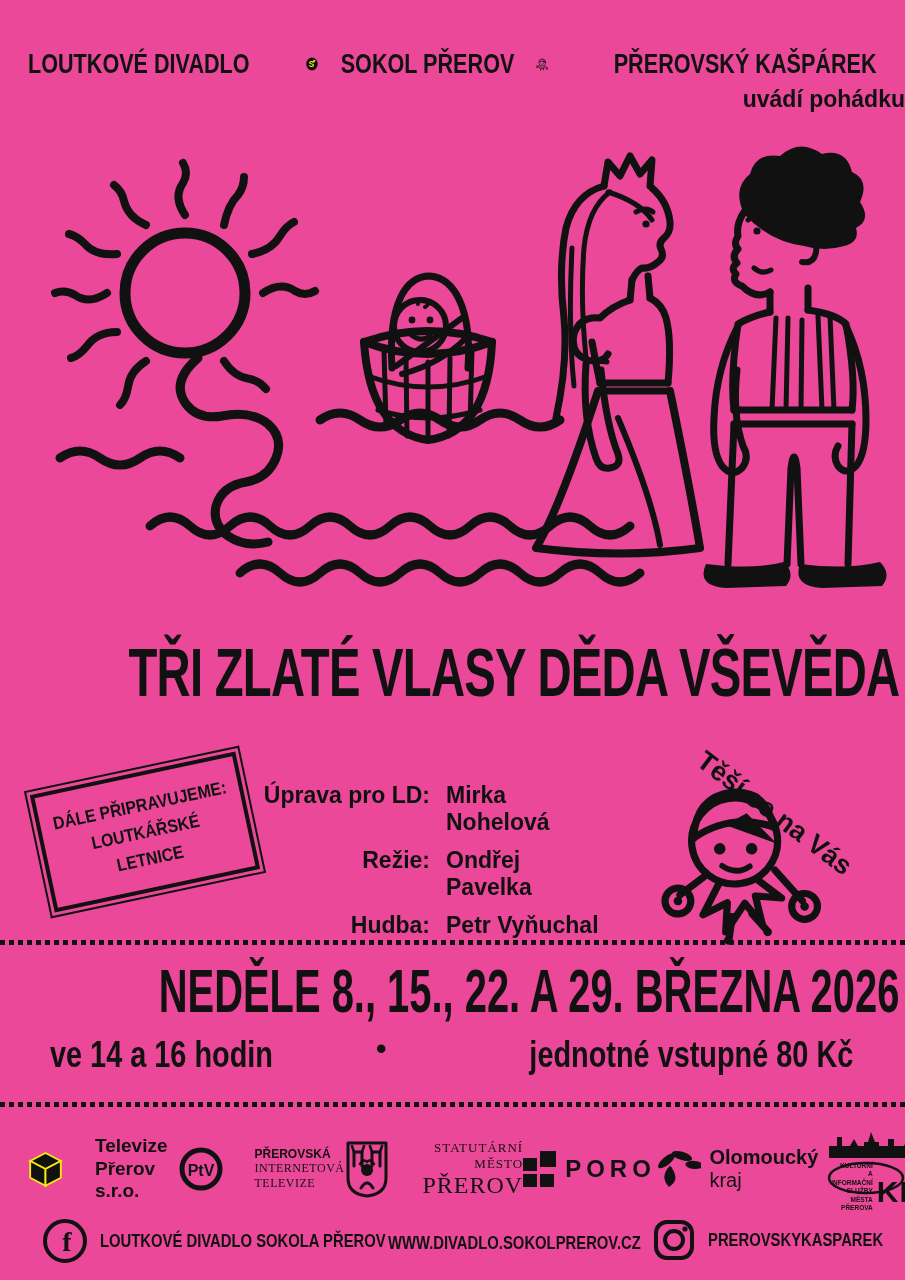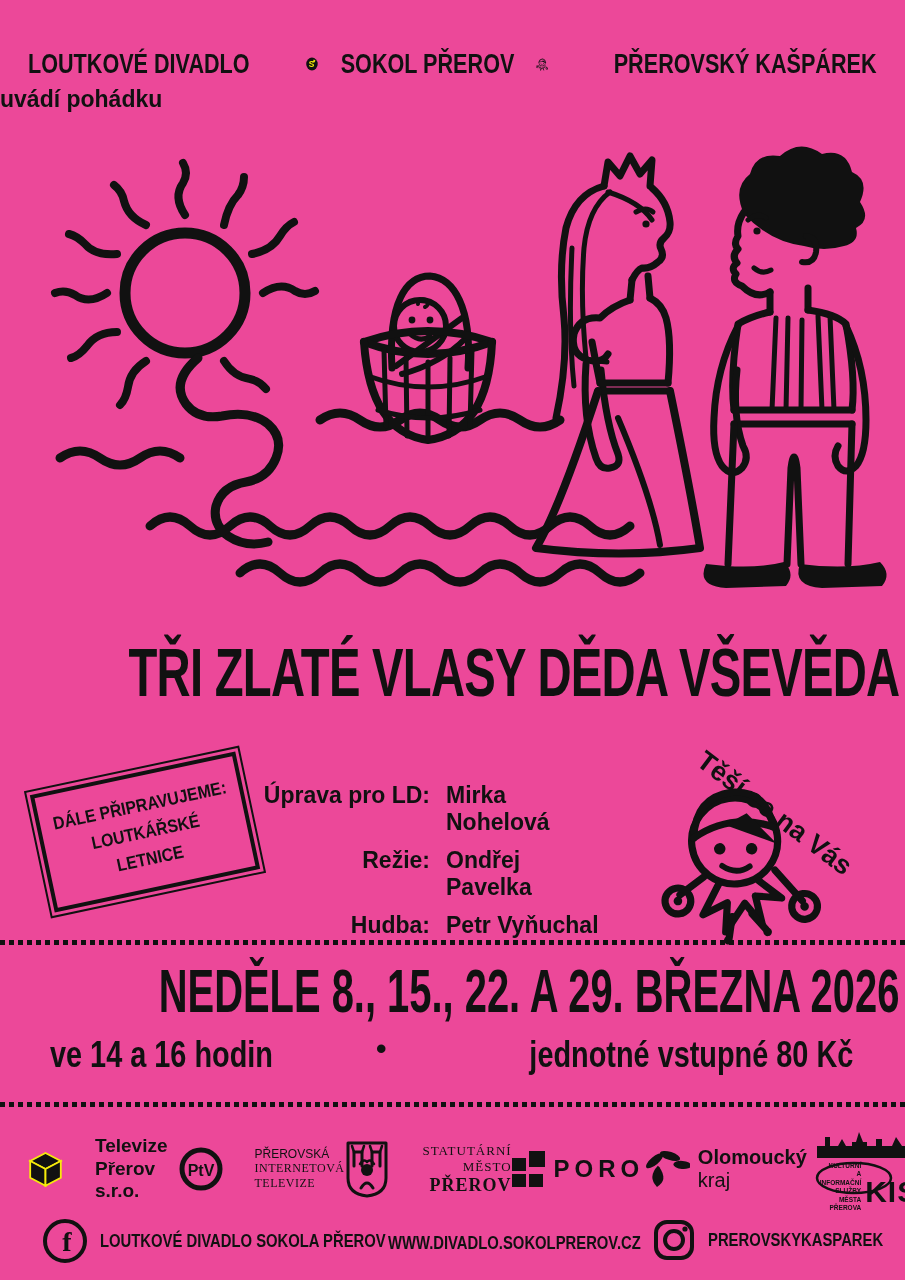--- a/index.html
+++ b/index.html
@@ -13,21 +13,21 @@
   .o-l{transform-origin:left center;}
   .o-r{transform-origin:right center;}
   .cond-h{font-size:27px;font-weight:900;transform:scaleX(.8);letter-spacing:0;}
   .cond-title{font-size:63px;font-weight:900;transform:scale(.75,1.1);letter-spacing:-1px;}
   .cond-date{font-size:57px;font-weight:900;transform:scale(.7,1.06);letter-spacing:0;}
   .cond-t{font-size:37px;font-weight:800;transform:scaleX(.78);}
   .cond-f{font-size:19px;font-weight:900;transform:scaleX(.78);}
   
   .top-row{position:absolute;top:24px;left:0;right:0;height:80px;
     display:flex;align-items:center;justify-content:space-between;padding:0 28px;}
-  .subtitle{position:absolute;top:86px;left:0;right:0;text-align:left;
+  .subtitle{position:absolute;top:86px;left:0;right:0;text-align:right;
     font-size:23px;font-weight:700;}
   
   .illu{position:absolute;top:128px;left:0;}
   .title-row{position:absolute;top:636px;left:0;right:0;text-align:center;}
   .stamp{position:absolute;left:40px;top:772px;width:202px;height:112px;
     border:4px solid #111;outline:2px solid #111;outline-offset:3px;
     transform:rotate(-12deg);display:flex;flex-direction:column;
     align-items:center;justify-content:center;text-align:center;
     font-size:18px;font-weight:800;line-height:1.5;}
   .stamp span{display:inline-block;transform:scaleX(.88);white-space:nowrap;}
@@ -46,25 +46,25 @@
   .subline{position:absolute;top:1032px;left:0;right:0;height:44px;}
   .subline .times{position:absolute;left:50px;top:2px;}
   .subline .sep{position:absolute;left:376px;top:0;font-size:30px;font-weight:900;}
   .subline .price{position:absolute;right:52px;top:2px;}
   
   .sponsors{position:absolute;top:1126px;left:28px;right:22px;height:86px;
     display:flex;align-items:center;justify-content:space-between;}
   .sp{display:flex;align-items:center;gap:8px;}
   .sp .stack{display:flex;flex-direction:column;justify-content:center;margin-left:24px;}
   .tvp-t{font-size:19px;font-weight:700;line-height:1.2;}
-  .pit-t1{font-size:12px;font-weight:400;}
+  .pit-t1{font-size:12px;font-weight:700;}
   .pit-t2{font-size:12px;font-weight:400;letter-spacing:.5px;font-family:Liberation Serif, serif;}
   .city-t{font-family:"Liberation Serif",serif;text-align:right;}
   .city-t .s1{font-size:13px;letter-spacing:1px;}
-  .city-t .s3{font-size:18px;font-weight:700;letter-spacing:1px;}
+  .city-t .s3{font-size:24px;font-weight:400;letter-spacing:1px;}
   .kraj-t{font-size:20px;}
   .kraj-t b{font-weight:800;}
   .poro-t{font-size:24px;font-weight:800;letter-spacing:5px;}
   .kis{position:relative;width:106px;height:78px;}
   .kis-row{display:flex;align-items:center;gap:4px;}
   .kis-small{width:44px;font-size:6.5px;font-weight:700;text-align:right;line-height:1.3;}
   .kis-big{font-size:30px;font-weight:900;letter-spacing:1px;margin-top:9px;}
   .kis-swoosh{position:absolute;left:-2px;top:30px;pointer-events:none;}
   .scdo{position:relative;width:50px;height:74px;border:4px solid #111;
     font-size:13px;font-weight:800;overflow:hidden;}

